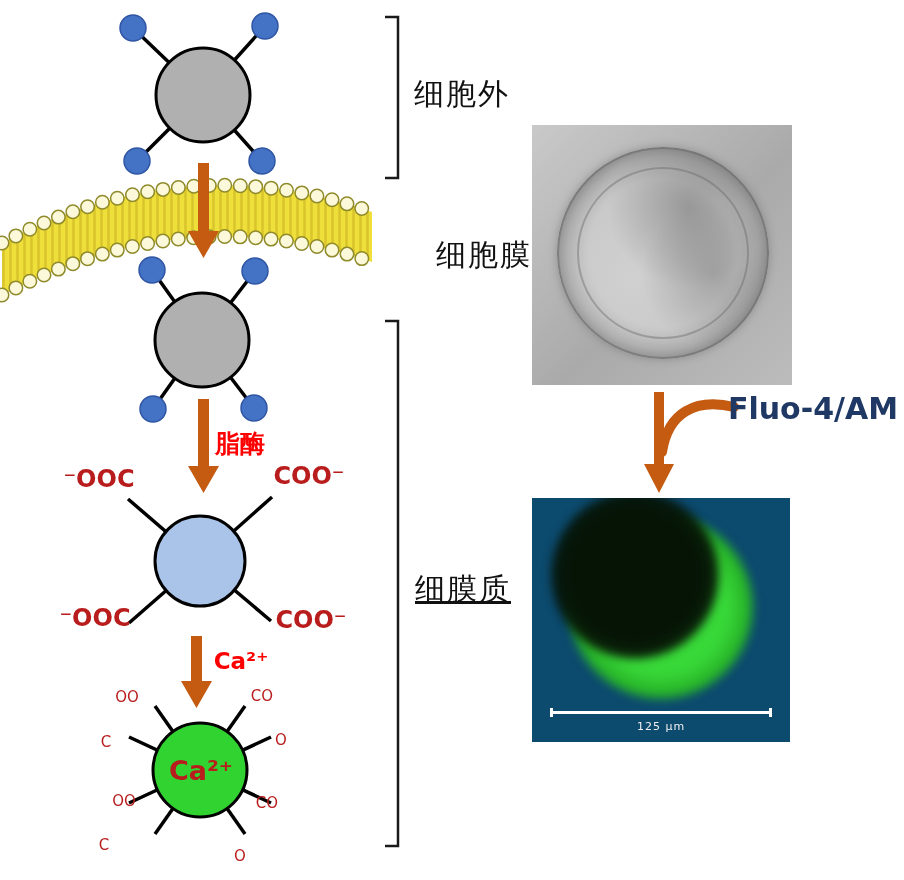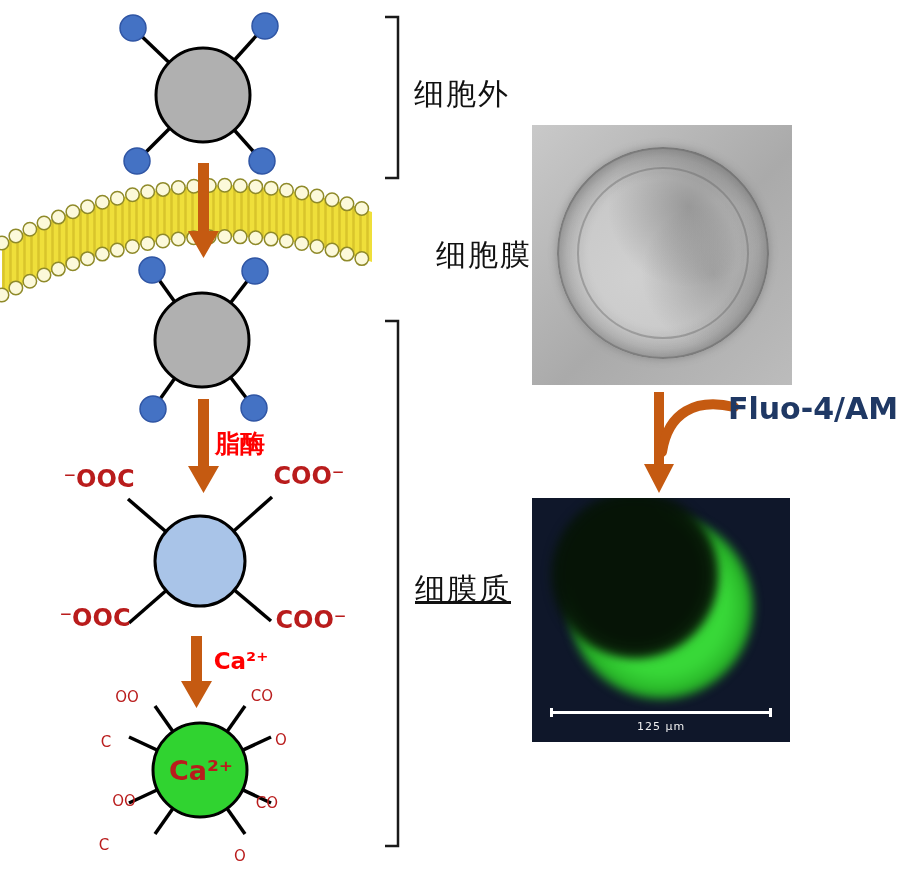--- a/index.html
+++ b/index.html
@@ -34,21 +34,21 @@
     box-shadow: inset 0 0 0 2px rgba(105,105,105,.55), inset 0 0 28px rgba(70,70,70,.35), 0 0 8px rgba(95,95,95,.45);
   }
   .bf-cell::after {
     content:""; position:absolute; inset:20px; border-radius:50%;
     border:2px solid rgba(100,100,100,.4);
   }
 
   
   .fluorescence {
     position:absolute; left:532px; top:498px; width:258px; height:244px;
-    background:#0f172a; overflow:hidden;text-decoration:underline;
+    background:#0c4a6e; overflow:hidden;text-decoration:underline;
   }
   .fl-glow {
     position:absolute; left:36px; top:16px; width:186px; height:186px; border-radius:50%;
     background:radial-gradient(circle, #38d838 50%, #27b327 66%, rgba(8,50,8,0) 75%);
     filter:blur(5px);
   }
   .fl-dark {
     position:absolute; left:18px; top:-8px; width:170px; height:170px; border-radius:50%;
     background:radial-gradient(circle, #061406 55%, rgba(6,20,6,.92) 66%, rgba(6,20,6,0) 75%);
     filter:blur(4px);

